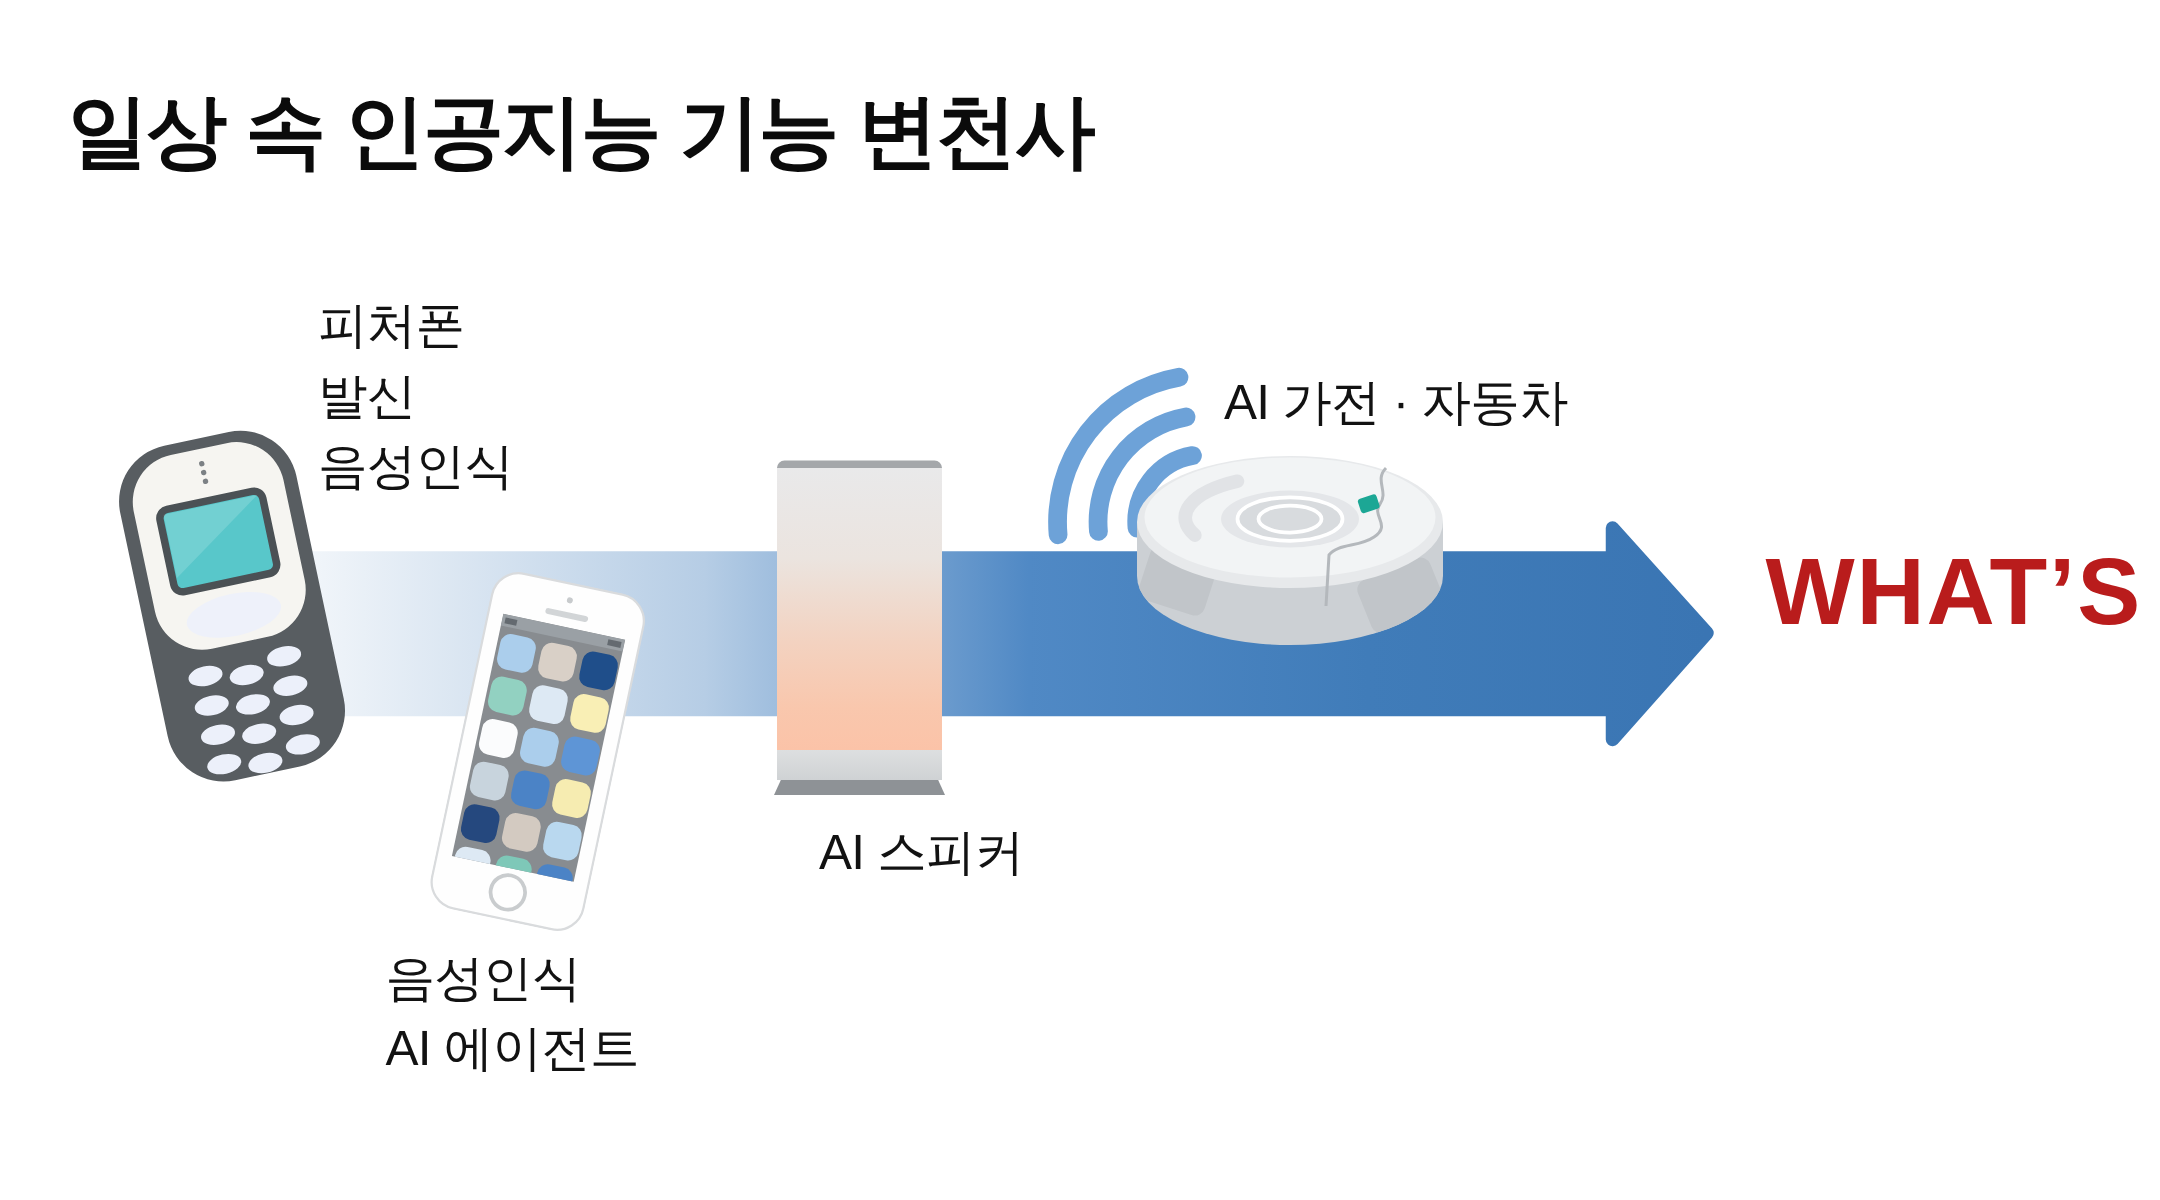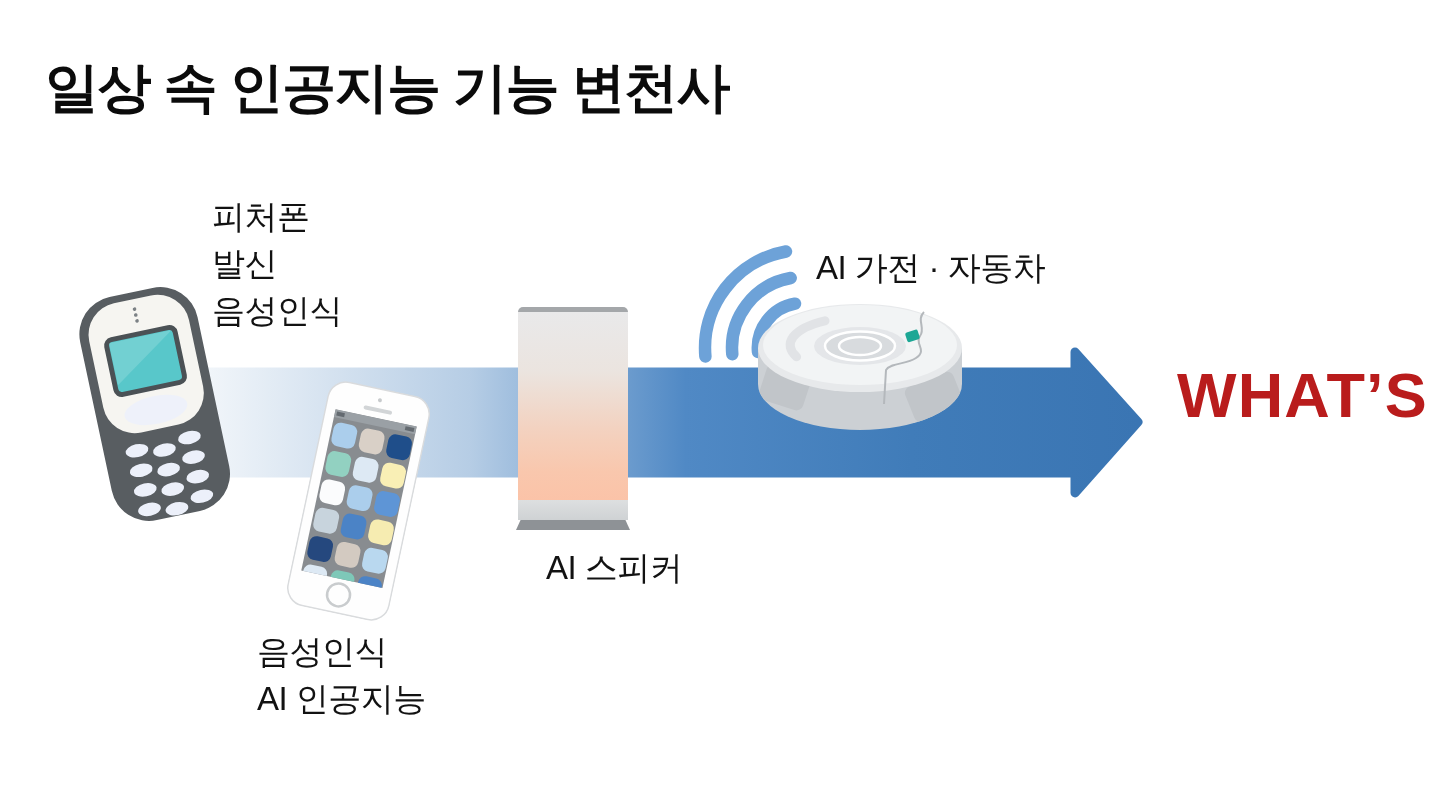--- a/index.html
+++ b/index.html
@@ -163,21 +163,21 @@
   </svg>
 
   <div class="stage-label label-feature">
     <span>피처폰</span>
     <span>발신</span>
     <span>음성인식</span>
   </div>
 
   <div class="stage-label label-smartphone">
     <span>음성인식</span>
-    <span>AI 인공지능</span>
+    <span>AI 에이전트</span>
   </div>
 
   <div class="stage-label label-speaker">
     <span>AI 스피커</span>
   </div>
 
   <div class="stage-label label-appliance">
     <span>AI 가전 · 자동차</span>
   </div>
 

